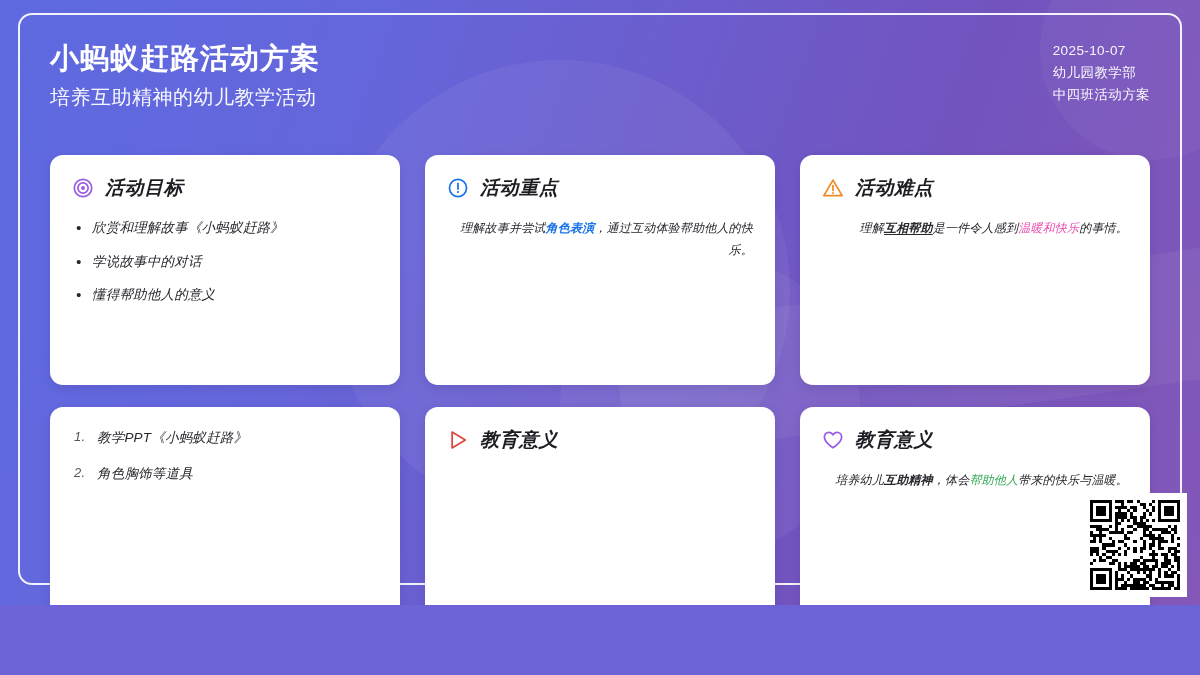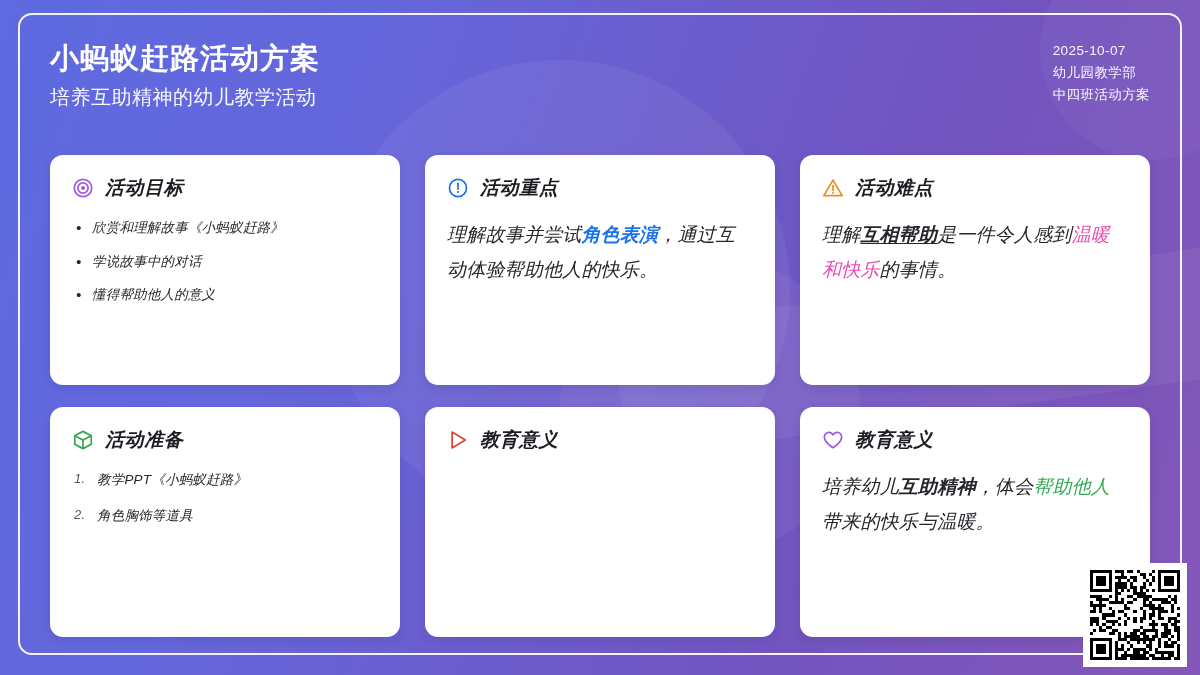--- a/index.html
+++ b/index.html
@@ -4,21 +4,21 @@
 <title>小蚂蚁赶路活动方案</title>
 <style>
   * { margin:0; padding:0; box-sizing:border-box; }
   html,body{ width:1200px; height:675px; overflow:hidden; }
   body{
     font-family:"Liberation Sans","DejaVu Sans",sans-serif;
     background:#6b63d6;
   }
   .slide{
     position:relative;
-    width:1200px; height:675px;
+    width:1200px; height:605px;
     background:linear-gradient(110deg,#5e6ae0 0%,#6566db 28%,#7254bf 70%,#8457b8 100%);
     overflow:hidden;
   }
   
   .deco{ position:absolute; pointer-events:none; }
   .deco-circle-1{
     width:460px; height:460px; border-radius:50%;
     left:330px; top:60px;
     background:rgba(255,255,255,0.055);
   }
@@ -98,24 +98,25 @@
   }
   .card-title{
     font-size:19px;
     font-weight:600;
     color:#1c1c22;
     letter-spacing:0.6px;
   }
   .ic{ width:22px; height:22px; flex:0 0 22px; display:block; }
   
   .para{
-    font-size:19px;
+    font-size:12px;
     line-height:1.85;
     color:#26262c;
     letter-spacing:0.2px;
+    text-align:right;
   }
   .hl-blue{ color:#1a73e8; font-weight:700; }
   .hl-pink{ color:#e94bb0; }
   .hl-green{ color:#34a853; }
   .em-ul{ font-weight:700; text-decoration:underline; text-underline-offset:2px; }
   .em-b{ font-weight:700; }
   
   ul.bul{ list-style:none; }
   ul.bul li{
     position:relative;
@@ -235,28 +236,20 @@
           <path d="M12 3.4 L22 20.3 L2 20.3 Z" fill="none" stroke="#f08a24" stroke-width="1.9" stroke-linejoin="round"></path>
           <line x1="12" y1="9.4" x2="12" y2="14.6" stroke="#f08a24" stroke-width="1.9" stroke-linecap="round"></line>
           <circle cx="12" cy="17.4" r="1.05" fill="#f08a24"></circle>
         </svg>
         <div class="card-title">活动难点</div>
       </div>
       <div class="para"><span>理解</span><span class="em-ul">互相帮助</span><span>是一件令人感到</span><span class="hl-pink">温暖和快乐</span><span>的事情。</span></div>
     </div>
 
     <div class="card">
-      <div class="card-head">
-        <svg class="ic" viewBox="0 0 24 24">
-          <path d="M12 2.6 L21 7.3 L21 16.7 L12 21.4 L3 16.7 L3 7.3 Z" fill="none" stroke="#34a853" stroke-width="1.9" stroke-linejoin="round"></path>
-          <path d="M3 7.3 L12 12 L21 7.3" fill="none" stroke="#34a853" stroke-width="1.9" stroke-linejoin="round"></path>
-          <line x1="12" y1="12" x2="12" y2="21.4" stroke="#34a853" stroke-width="1.9"></line>
-        </svg>
-        <div class="card-title">活动准备</div>
-      </div>
       <ol class="ord">
         <li>教学PPT《小蚂蚁赶路》</li>
         <li>角色胸饰等道具</li>
       </ol>
     </div>
 
     <div class="card">
       <div class="card-head">
         <svg class="ic" viewBox="0 0 24 24">
           <path d="M5.6 3.4 L20 12 L5.6 20.6 Z" fill="none" stroke="#e0453a" stroke-width="1.9" stroke-linejoin="round"></path>

